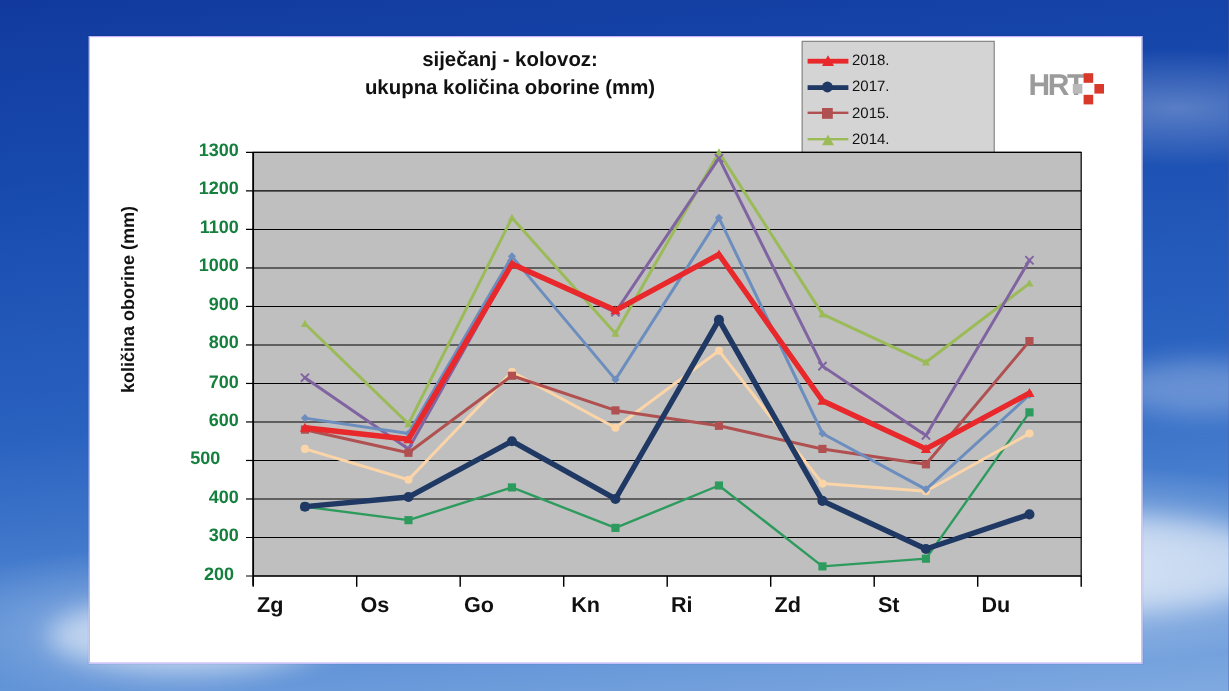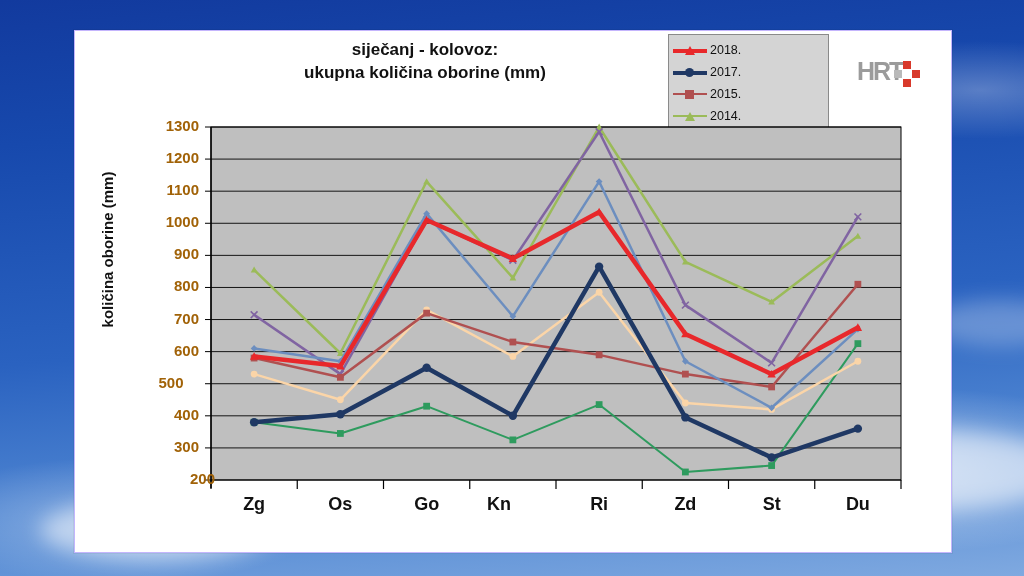--- a/index.html
+++ b/index.html
@@ -63,24 +63,24 @@
 
   
   .plotwrap{position:absolute;left:0;top:0;width:876px;height:521px;}
   .ylabel{
     position:absolute;left:-118px;top:210px;width:300px;text-align:center;
     transform:rotate(-90deg);transform-origin:center;
     font-size:15px;font-weight:bold;color:#111;
   }
   .ytick{
     position:absolute;width:56px;text-align:right;
-    font-size:15px;font-weight:bold;color:#a16207;
+    font-size:15px;font-weight:bold;color:#15803d;
   }
   .xtick{
-    position:absolute;width:80px;text-align:center;
+    position:absolute;width:80px;
     font-size:18px;font-weight:bold;color:#111;
   }
   svg.chart{position:absolute;left:0;top:0;}
 </style>
 </head>
 <body>
 
 <div id="stage">
   <div class="sky"></div>
   <div class="cloud c1"></div>
@@ -310,27 +310,27 @@
           <div class="ytick" style="left: 68px; top: 118.091px;">1200</div>
           <div class="ytick" style="left: 68px; top: 150.182px;">1100</div>
           <div class="ytick" style="left: 68px; top: 182.273px;">1000</div>
           <div class="ytick" style="left: 68px; top: 214.364px;">900</div>
           <div class="ytick" style="left: 68px; top: 246.455px;">800</div>
           <div class="ytick" style="left: 68px; top: 278.545px;">700</div>
           <div class="ytick" style="left: 68px; top: 310.636px;">600</div>
           <div class="ytick" style="left: 68px; top: 342.727px; text-align: center;">500</div>
           <div class="ytick" style="left: 68px; top: 374.818px;">400</div>
           <div class="ytick" style="left: 68px; top: 406.909px;">300</div>
-          <div class="ytick" style="left: 84px; top: 439px;">200</div>
+          <div class="ytick" style="left: 64px; top: 439px;">200</div>
         </div>
       <div id="xticks">
           <div class="xtick" style="left: 139.125px; top: 463px;">Zg</div>
           <div class="xtick" style="left: 225.375px; top: 463px;">Os</div>
           <div class="xtick" style="left: 311.625px; top: 463px;">Go</div>
-          <div class="xtick" style="left: 384px; top: 463px;">Kn</div>
+          <div class="xtick" style="left: 401px; top: 463px;">Kn</div>
           <div class="xtick" style="left: 484.125px; top: 463px;">Ri</div>
           <div class="xtick" style="left: 570.375px; top: 463px;">Zd</div>
           <div class="xtick" style="left: 656.625px; top: 463px;">St</div>
           <div class="xtick" style="left: 742.875px; top: 463px;">Du</div>
         </div>
     </div>
 
   </div>
 </div>
 

